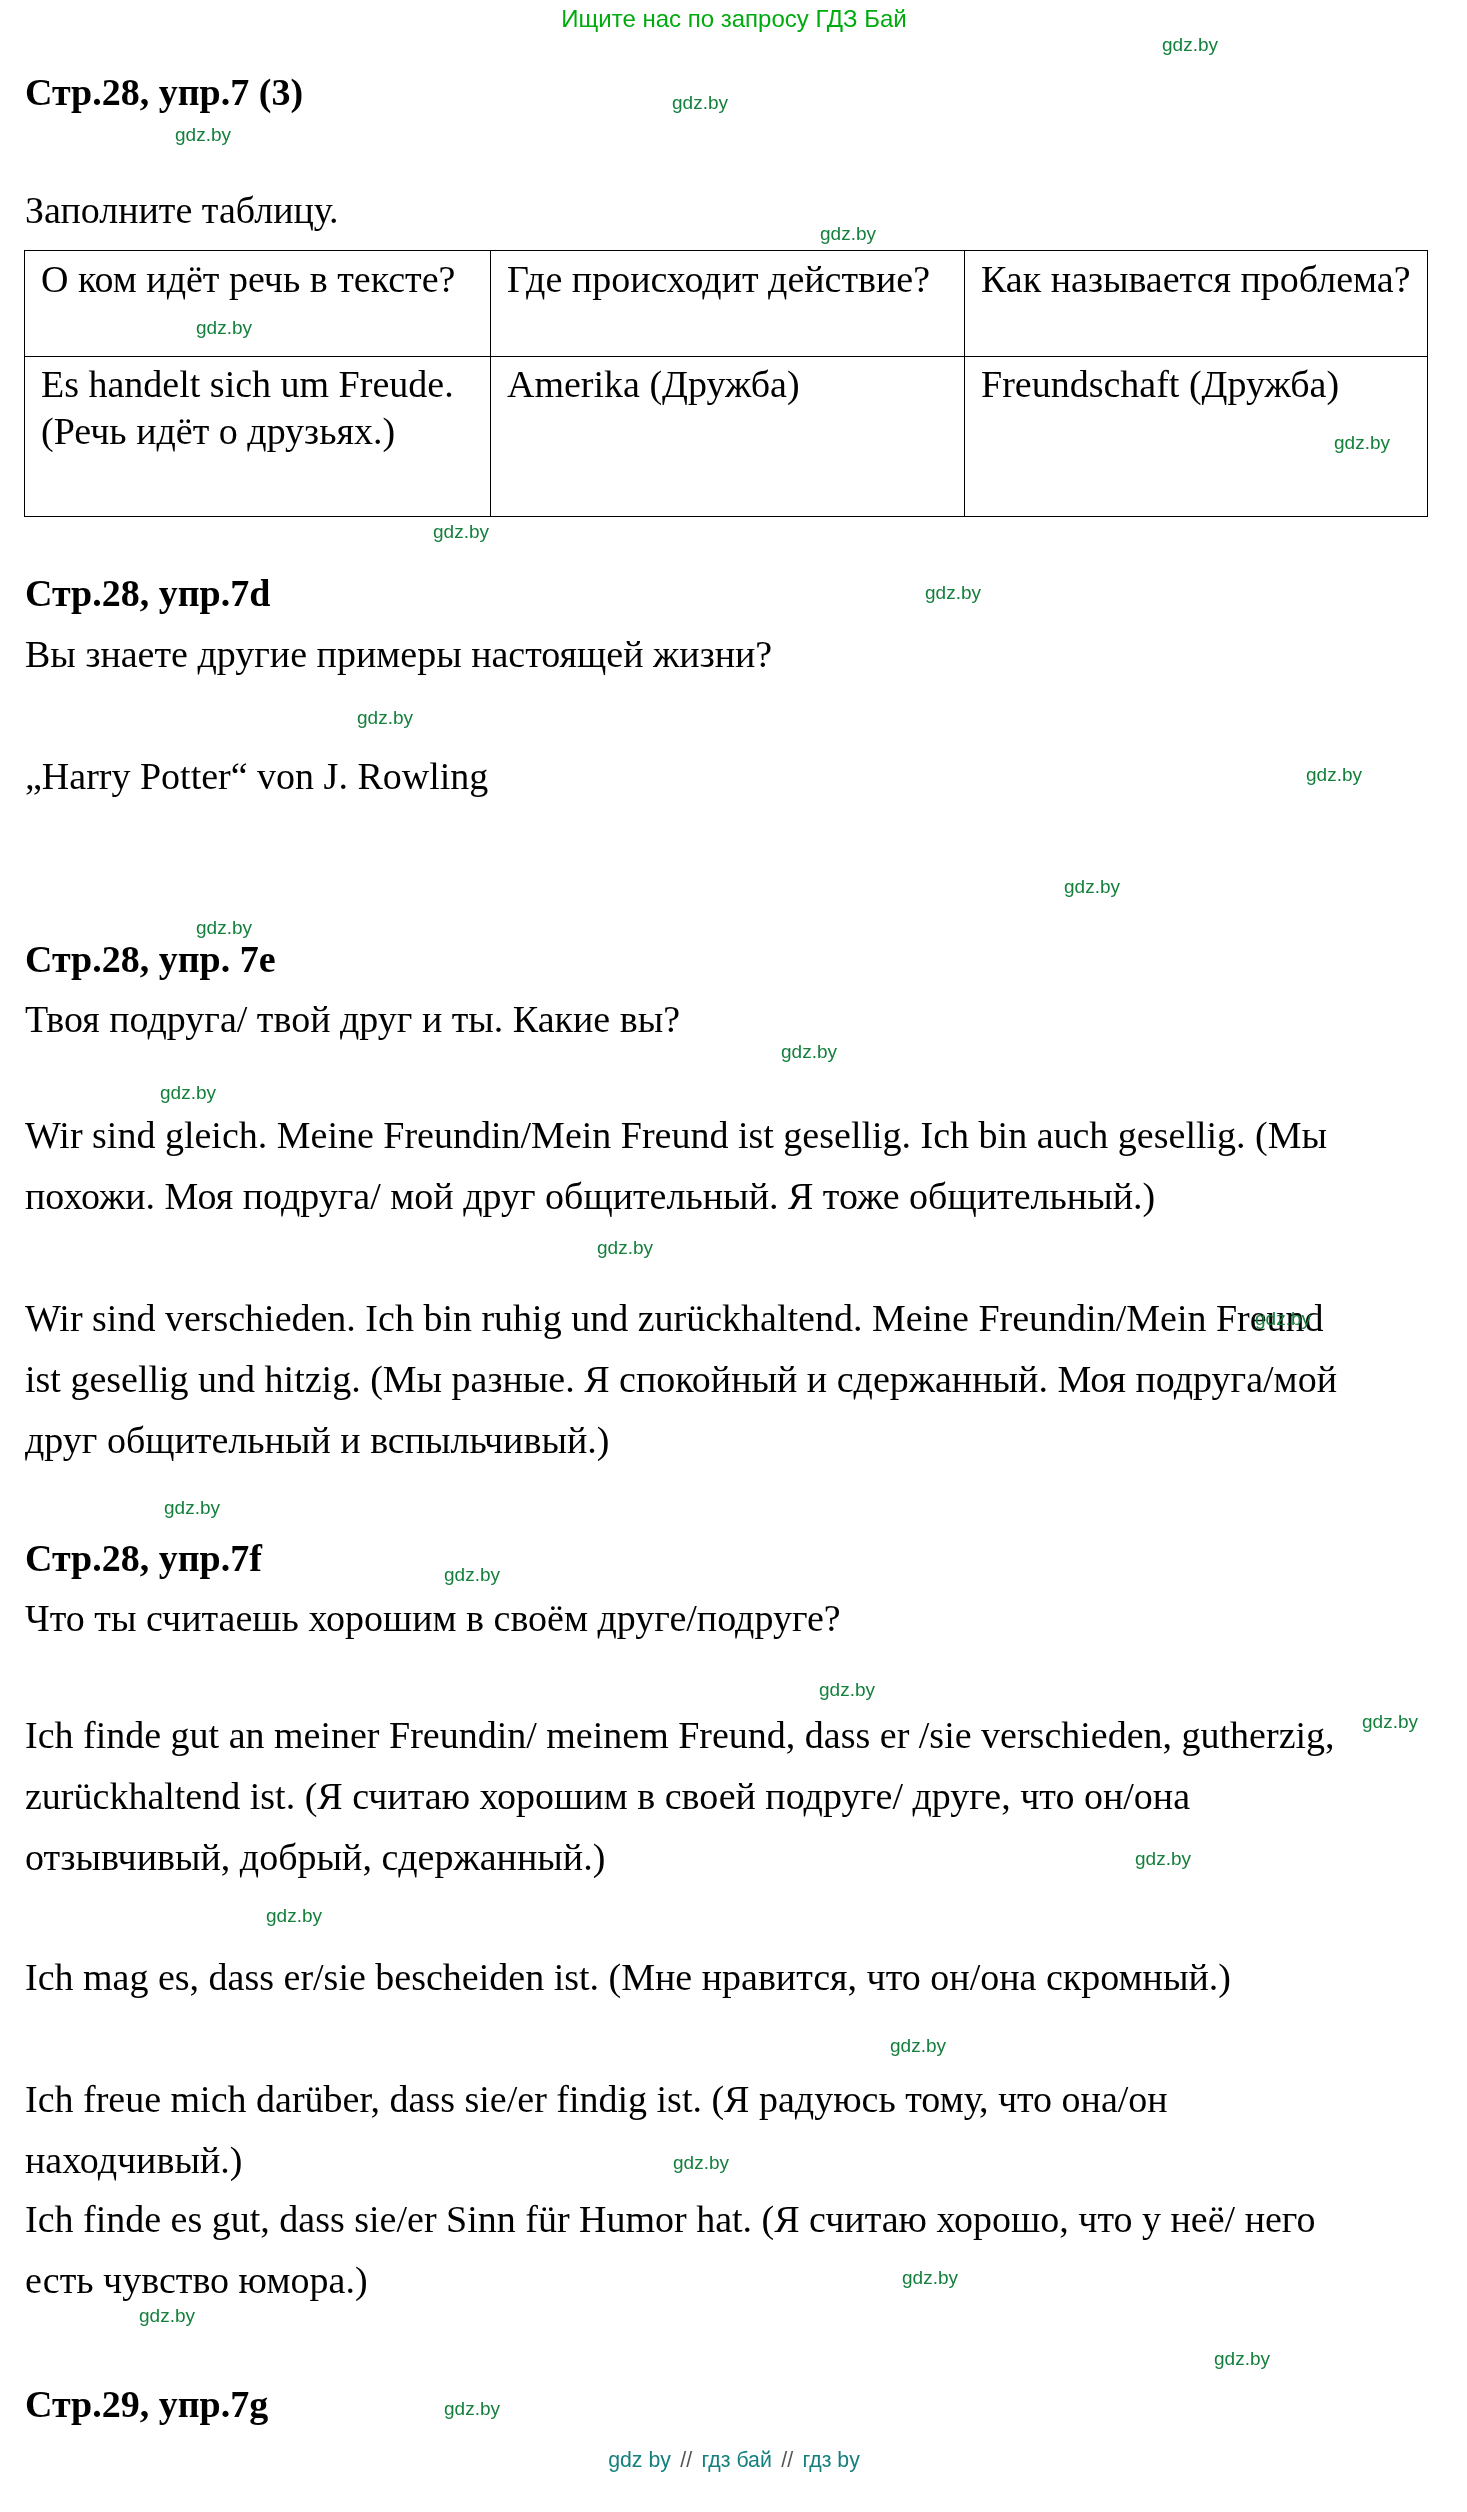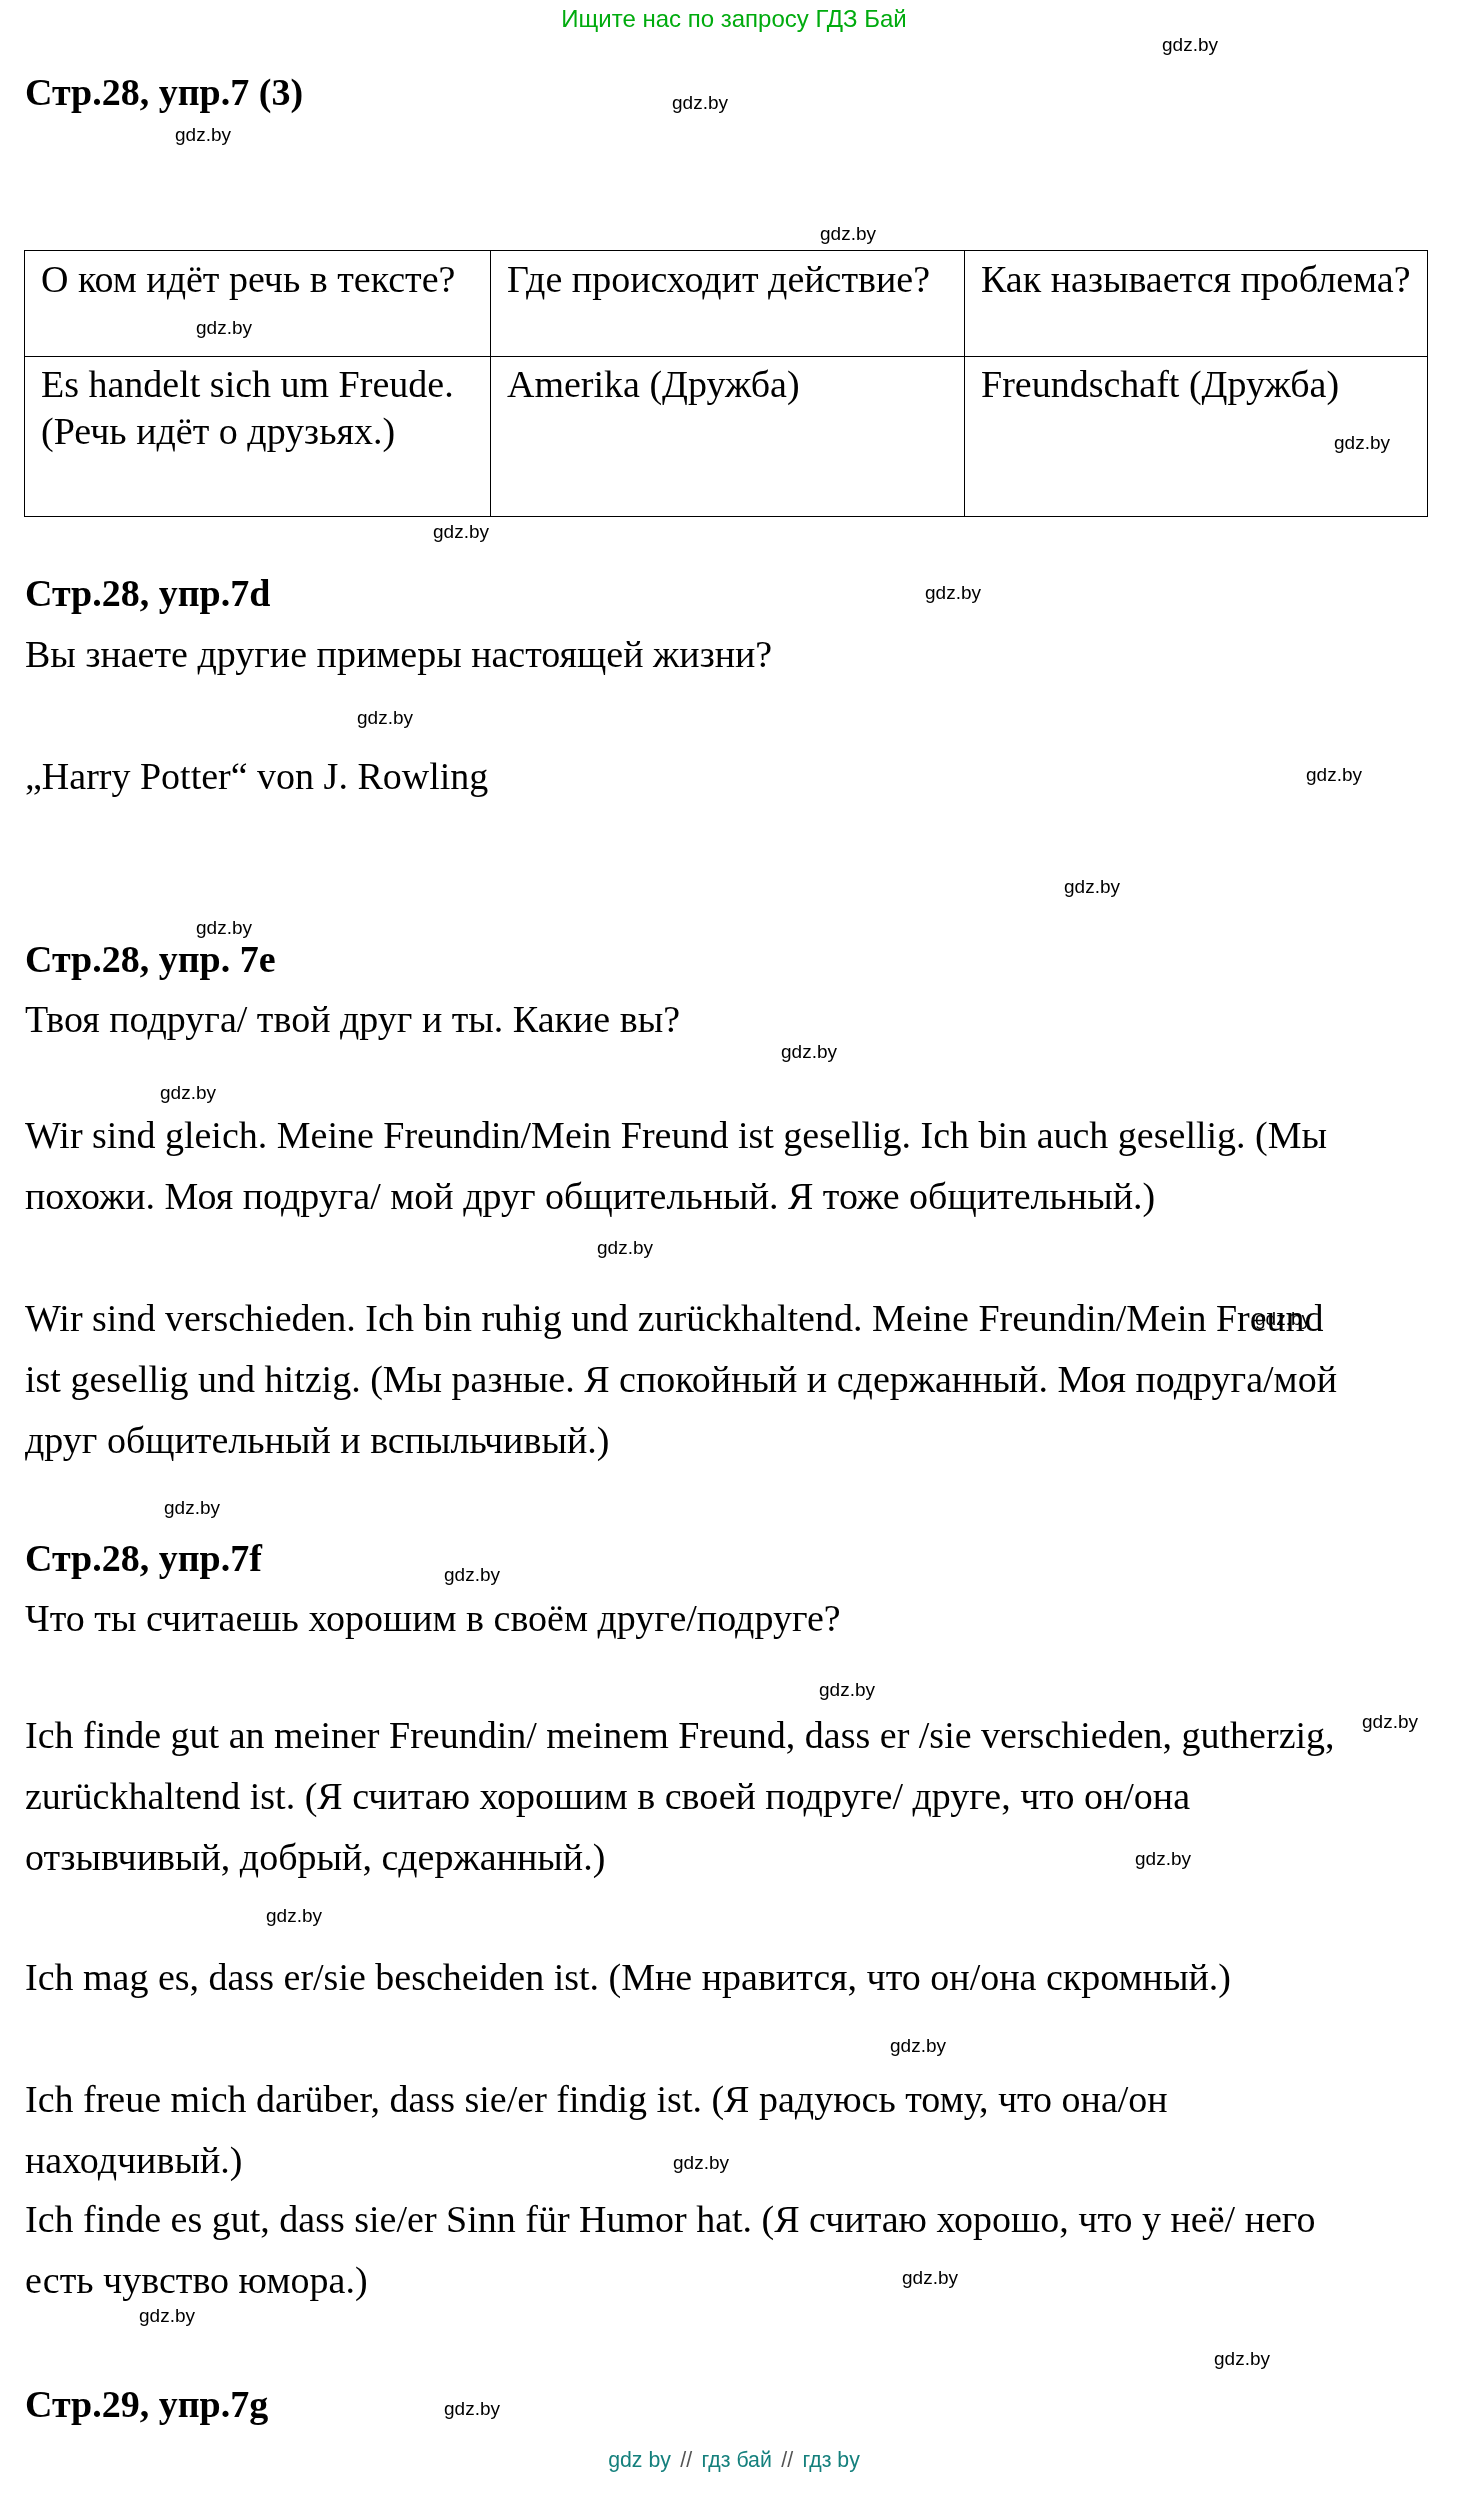--- a/index.html
+++ b/index.html
@@ -26,21 +26,21 @@
     width:1336px;
     font-size:38px;
     line-height:61px;
   }
   .heading { font-weight:bold; }
   .wm {
     position:absolute;
     font-family:"Liberation Sans", sans-serif;
     font-size:19px;
     line-height:1;
-    color:#000000;
+    color:#15803d;
     white-space:nowrap;
   }
   table.answer-table {
     position:absolute;
     top:250px; left:24px;
     border-collapse:collapse;
     table-layout:fixed;
     width:1404px;
     font-size:38px;
     line-height:47px;
@@ -70,20 +70,21 @@
   .footer .sep { color:#555555; margin:0 4.7px; }
 </style>
 </head>
 <body>
 
 <div class="page">
 
   <div class="promo">Ищите нас по запросу ГДЗ Бай</div>
 
   <div class="block heading" style="top:62px">Стр.28, упр.7 (3)</div>
+  <div class="block" style="top:180px">Заполните таблицу.</div>
 
   <table class="answer-table">
     <colgroup>
       <col style="width:466px">
       <col style="width:474px">
       <col style="width:463px">
     </colgroup>
     <thead>
       <tr>
         <th>О ком идёт речь в тексте?</th>

